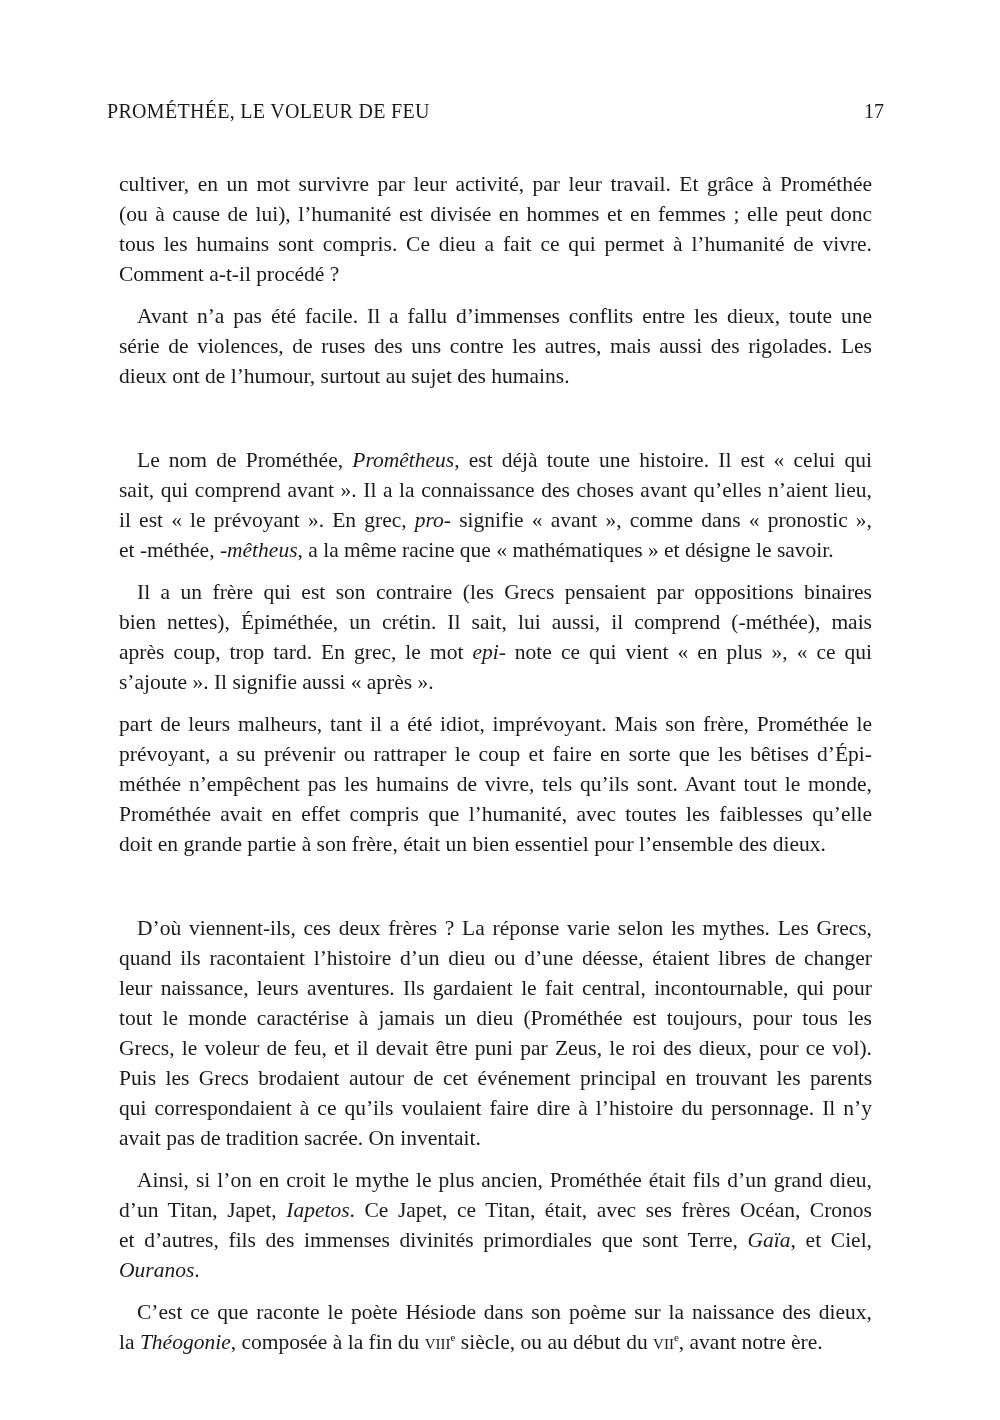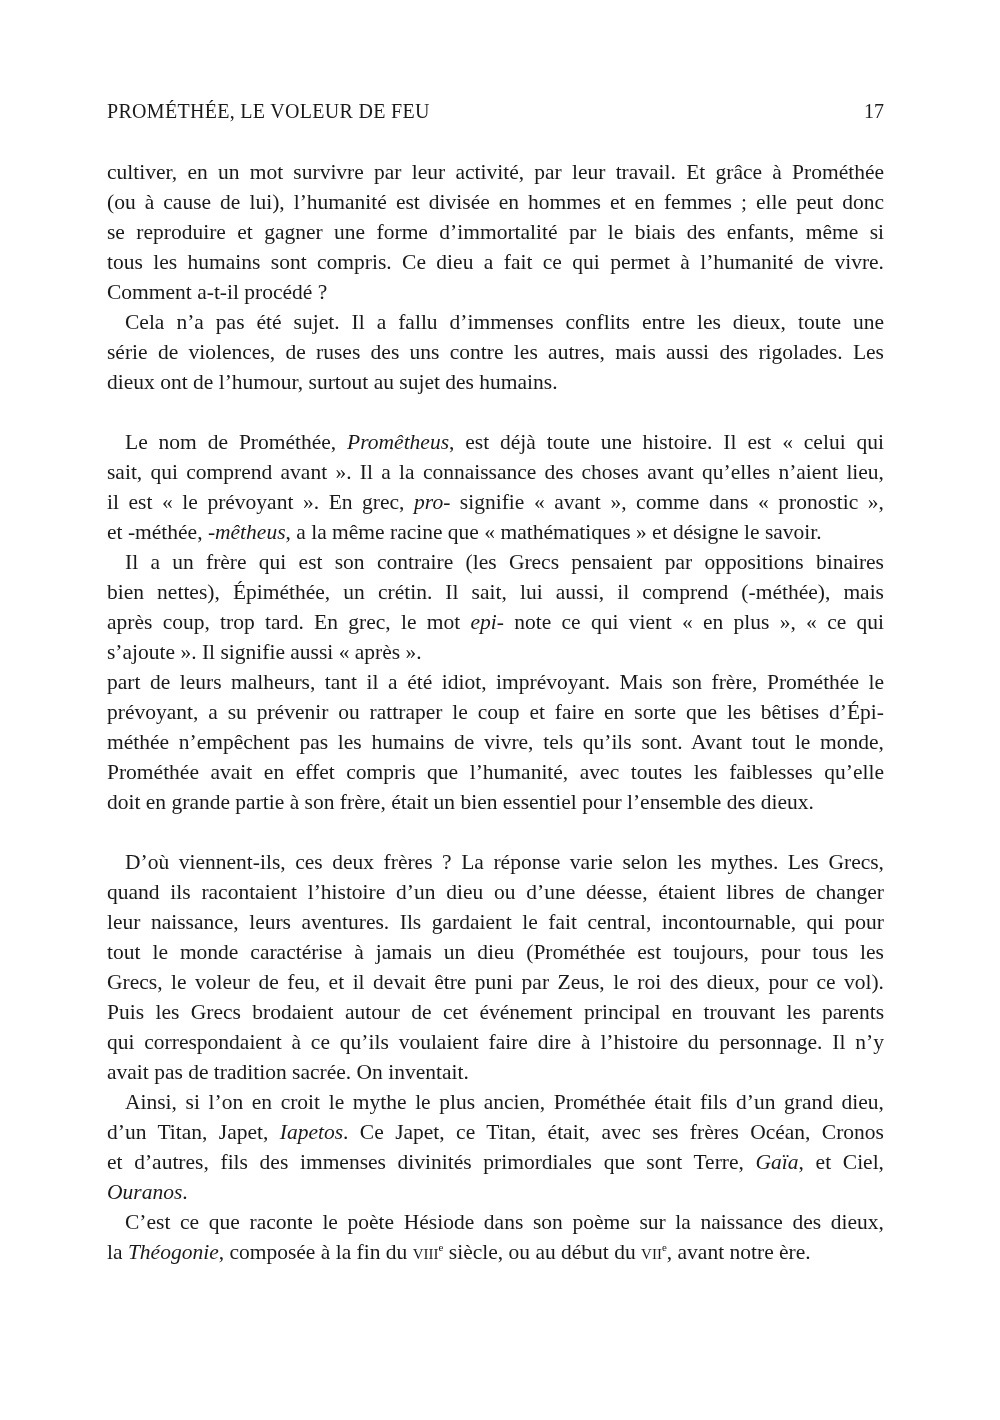--- a/index.html
+++ b/index.html
@@ -45,21 +45,21 @@
     }
     .body-text {
       position: absolute;
       top: 157px;
       left: 107px;
       width: 777px;
       font-size: 21.5px;
       line-height: 30px;
     }
     .para {
-      margin: 0;
+      margin: 12px;
     }
     .line {
       display: block;
       text-align: justify;
       text-align-last: justify;
       white-space: nowrap;
       overflow: visible;
       height: 30px;
     }
     .line.last {
@@ -88,26 +88,25 @@
   <div class="running-header">
     <div class="running-title">PROMÉTHÉE, LE VOLEUR DE FEU</div>
     <div class="page-number">17</div>
   </div>
 
   <div class="body-text" id="body-text">
       <div>
         <div class="para">
           <span class="line">cultiver, en un mot survivre par leur activité, par leur travail. Et grâce à Prométhée</span>
           <span class="line">(ou à cause de lui), l’humanité est divisée en hommes et en femmes ; elle peut donc</span>
-          <span class="line">se reproduire et gagner une forme d’immortalité par le biais des enfants, même si</span>
           <span class="line">tous les humains sont compris. Ce dieu a fait ce qui permet à l’humanité de vivre.</span>
           <span class="line last">Comment a-t-il procédé ?</span>
         </div>
         <div class="para">
-          <span class="line indent">Cela n’a pas été sujet. Il a fallu d’immenses conflits entre les dieux, toute une</span>
+          <span class="line indent">Avant n’a pas été facile. Il a fallu d’immenses conflits entre les dieux, toute une</span>
           <span class="line">série de violences, de ruses des uns contre les autres, mais aussi des rigolades. Les</span>
           <span class="line last">dieux ont de l’humour, surtout au sujet des humains.</span>
         </div>
       </div>
       <div class="section-gap"></div>
       <div>
         <div class="para">
           <span class="line indent">Le nom de Prométhée, <i>Promêtheus</i>, est déjà toute une histoire. Il est « celui qui</span>
           <span class="line">sait, qui comprend avant ». Il a la connaissance des choses avant qu’elles n’aient lieu,</span>
           <span class="line">il est « le prévoyant ». En grec, <i>pro-</i> signifie « avant », comme dans « pronostic »,</span>

